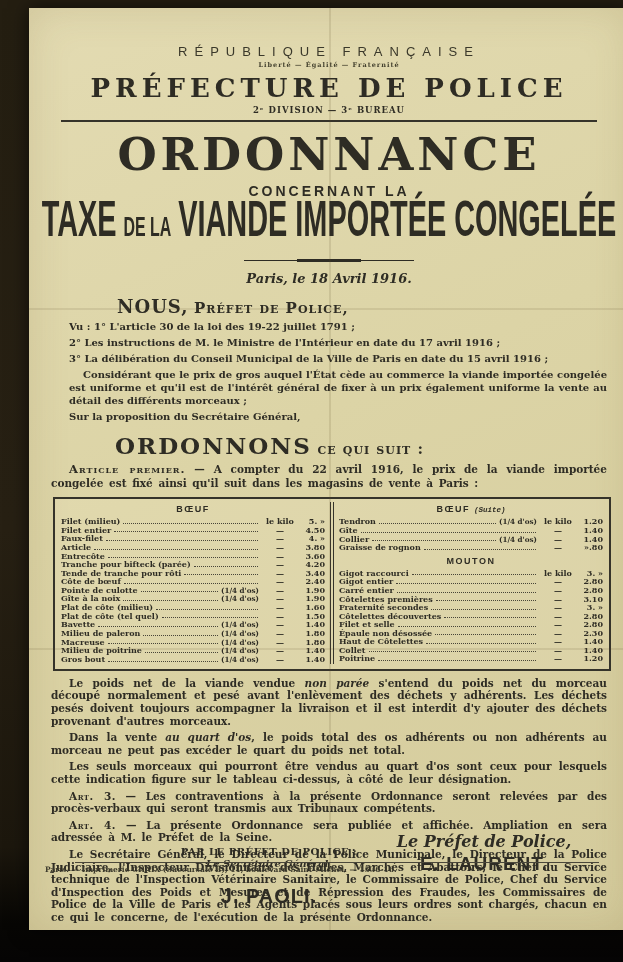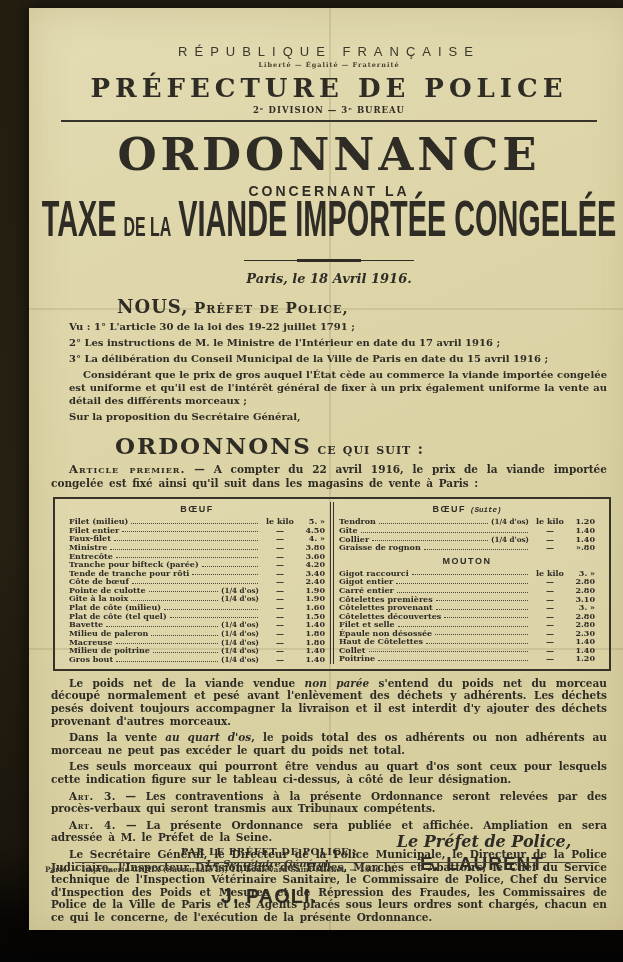--- a/index.html
+++ b/index.html
@@ -50,21 +50,21 @@
   .ord-rest{font-size:15px;letter-spacing:1px;}
 
   
   .body-p{margin:4px 22px 0;font-size:10.5px;font-weight:bold;line-height:1.2;text-align:justify;text-indent:18px;word-spacing:2px;}
   .art-lead{font-variant:small-caps;letter-spacing:.5px;}
   .a1-lead{font-size:11.5px;letter-spacing:1px;}
   .it{font-style:italic;}
   .net{font-family:"Liberation Sans",sans-serif;font-size:13px;letter-spacing:.5px;}
 
   
-  .price-table{margin:8px 18px 6px 24px;border:2px solid #35332a;display:flex;padding:3px 9px 5px;background:rgba(255,250,220,.12);}
+  .price-table{margin:8px 18px 6px 24px;border:2px solid #35332a;display:flex;padding:3px 1px 5px;background:rgba(255,250,220,.12);}
   .pt-col{width:50%;padding:0 5px;}
   .pt-left{border-right:1px solid #35332a;}
   .pt-right{border-left:1px solid #35332a;margin-left:2px;}
   .pt-header{text-align:center;font-family:"Liberation Sans",sans-serif;font-weight:bold;font-size:9px;letter-spacing:1.5px;margin:2px 0 3px;}
   .pt-suite{font-size:7.5px;font-style:italic;font-family:Liberation Mono, monospace;letter-spacing:0;}
   .pt-mouton{margin-top:4px;}
   .prow{display:flex;align-items:baseline;font-size:8px;font-weight:bold;line-height:1.07;white-space:nowrap;}
   .pname{}
   .dots{flex:1;margin:0 3px;border-bottom:1px dotted rgba(46,44,36,.85);align-self:flex-end;margin-bottom:2px;min-width:6px;}
   .pnote{font-size:7.2px;margin-right:2px;}
@@ -147,21 +147,21 @@
             <span class="punit">—</span>
             <span class="pprice">4.50</span>
           </div>
           <div class="prow">
             <span class="pname">Faux-filet</span>
             <span class="dots"></span>
             <span class="punit">—</span>
             <span class="pprice">4. »</span>
           </div>
           <div class="prow">
-            <span class="pname">Ministre</span>
+            <span class="pname">Article</span>
             <span class="dots"></span>
             <span class="punit">—</span>
             <span class="pprice">3.80</span>
           </div>
           <div class="prow">
             <span class="pname">Entrecôte</span>
             <span class="dots"></span>
             <span class="punit">—</span>
             <span class="pprice">3.60</span>
           </div>
@@ -296,21 +296,21 @@
             <span class="punit">—</span>
             <span class="pprice">2.80</span>
           </div>
           <div class="prow">
             <span class="pname">Côtelettes premières</span>
             <span class="dots"></span>
             <span class="punit">—</span>
             <span class="pprice">3.10</span>
           </div>
           <div class="prow">
-            <span class="pname">Côtelettes provenant</span>
+            <span class="pname">Fraternité secondes</span>
             <span class="dots"></span>
             <span class="punit">—</span>
             <span class="pprice">3. »</span>
           </div>
           <div class="prow">
             <span class="pname">Côtelettes découvertes</span>
             <span class="dots"></span>
             <span class="punit">—</span>
             <span class="pprice">2.80</span>
           </div>

